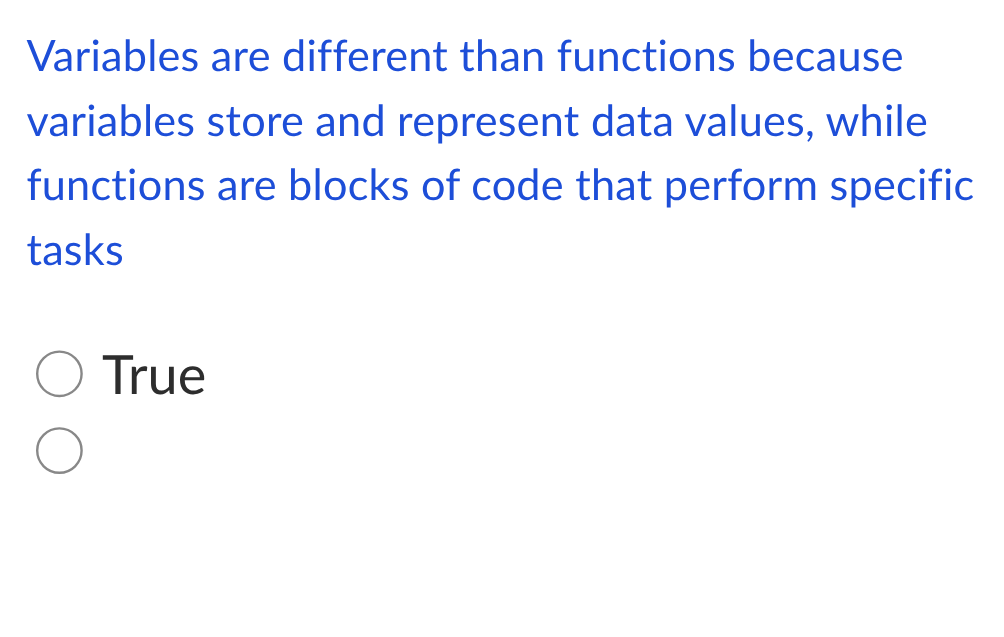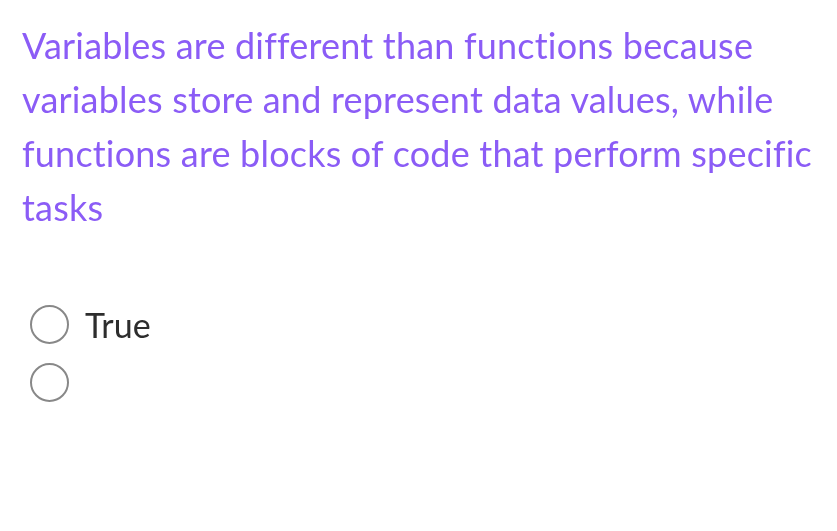--- a/index.html
+++ b/index.html
@@ -11,23 +11,23 @@
       font-family: 'Lato', 'Helvetica Neue', Helvetica, Arial, sans-serif;
       background: #ffffff;
       width: 837px;
       height: 531px;
       padding: 18px 22px;
       color: #2d2d2d;
     }
     .question-text {
       font-size: 36px;
       line-height: 1.5;
-      color: #8b5cf6;
+      color: #1d4ed8;
       font-weight: 400;
-      margin-bottom: 70px;
+      margin-bottom: 50px;
       letter-spacing: 0.2px;
     }
     .options {
       display: flex;
       flex-direction: column;
       gap: 18px;
       padding-left: 8px;
     }
     .option {
       display: flex;
@@ -37,21 +37,21 @@
     }
     .radio {
       width: 39px;
       height: 39px;
       border: 2px solid #888888;
       border-radius: 50%;
       background: #ffffff;
       flex-shrink: 0;
     }
     .option-label {
-      font-size: 34px;
+      font-size: 45px;
       color: #2d2d2d;
       font-weight: 400;
     }
   </style>
 </head>
 <body>
 
 <div class="question-text">Variables are different than functions because variables store and represent data values, while functions are blocks of code that perform specific tasks</div>
 
 <div class="options">

